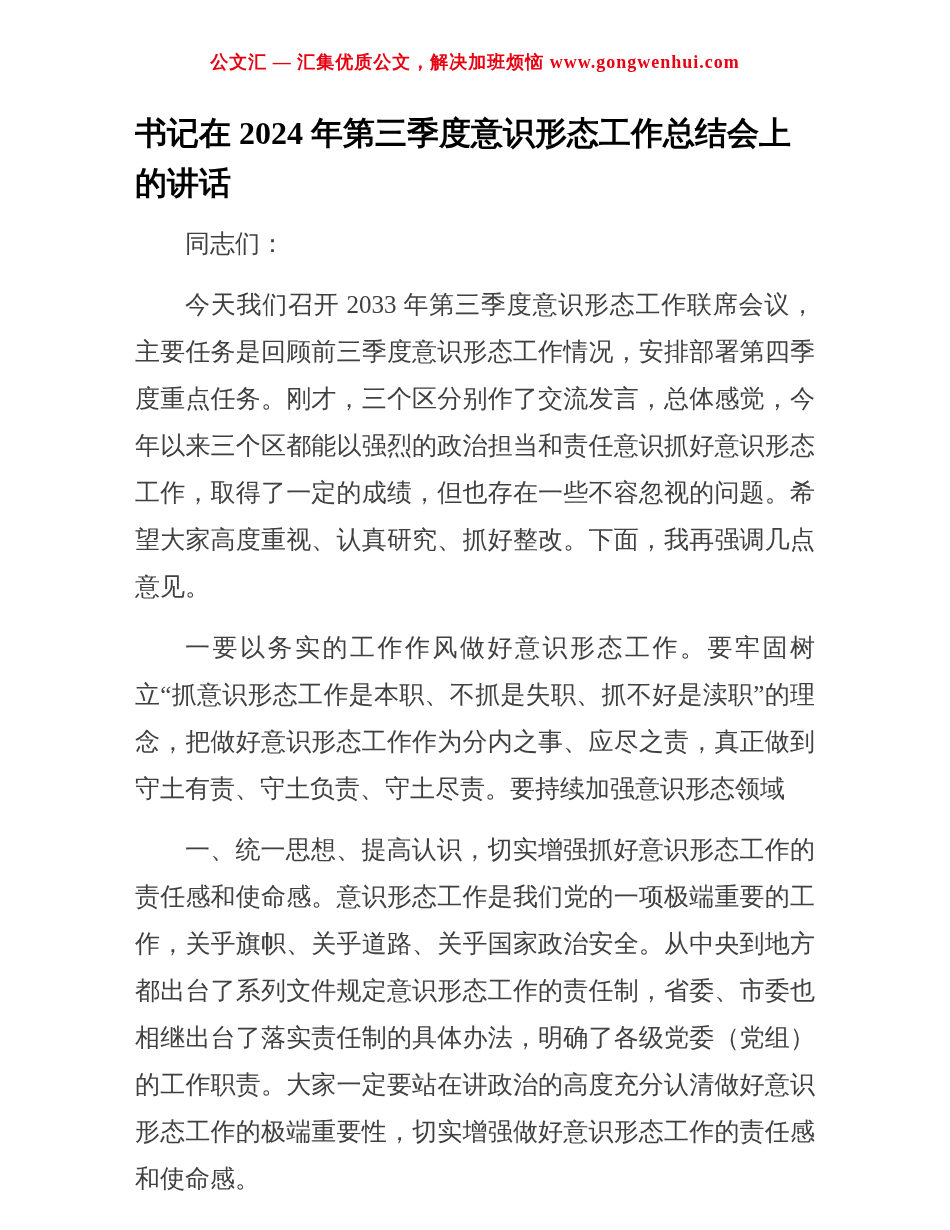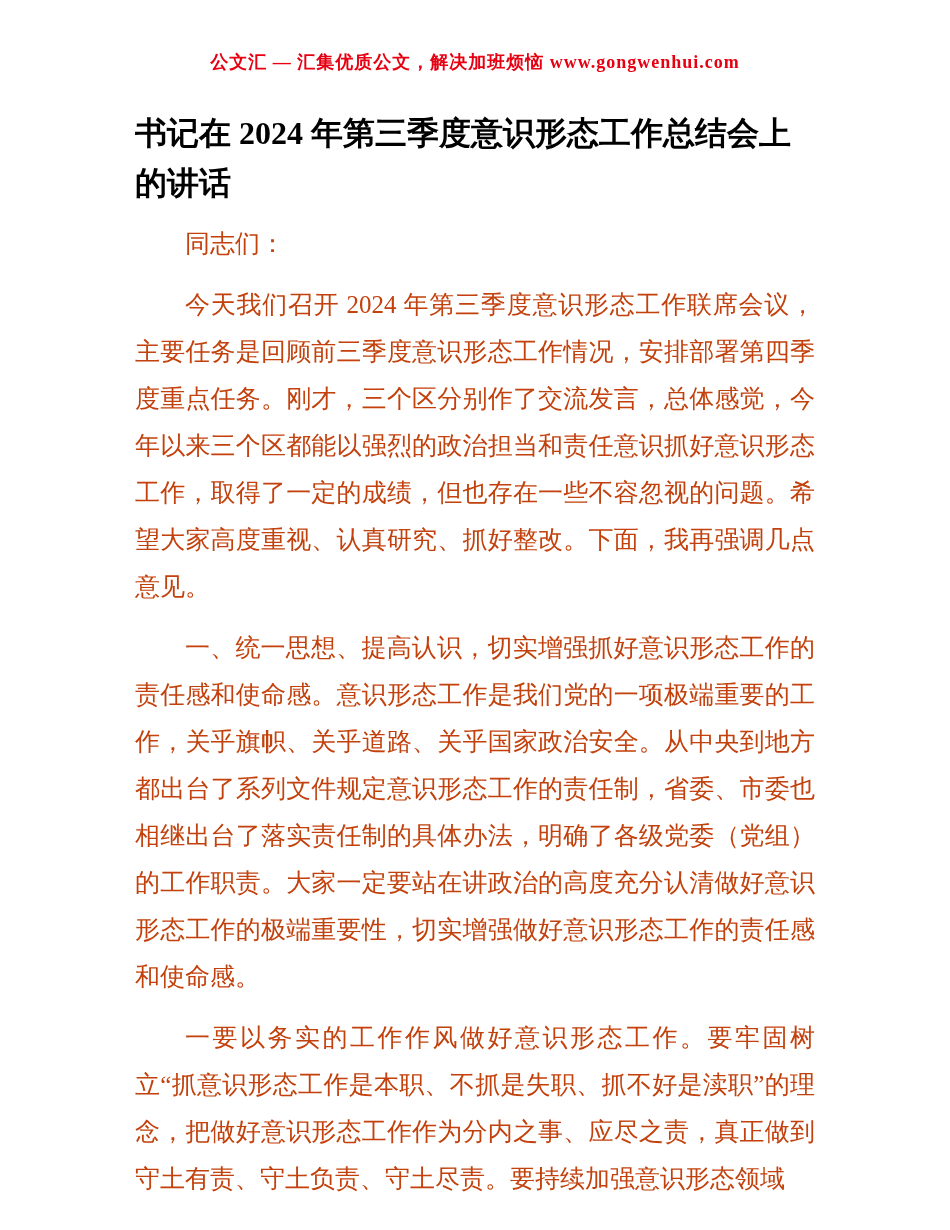--- a/index.html
+++ b/index.html
@@ -32,31 +32,31 @@
     line-height: 50px;
     margin-bottom: 12px;
     color: #000000;
   }
   .doc-body p {
     font-size: 25px;
     line-height: 47px;
     text-align: justify;
     text-indent: 2em;
     margin-bottom: 14px;
-    color: #c2410c;
+    color: #404040;
     word-break: break-all;
   }
 </style>
 </head>
 <body>
 
 <div class="page">
   <div class="site-banner" style="color: rgb(230, 0, 18);">公文汇 — 汇集优质公文，解决加班烦恼 www.gongwenhui.com</div>
 
   <h1 class="doc-title">书记在 2024 年第三季度意识形态工作总结会上的讲话</h1>
 
   <div class="doc-body">
       <p>同志们：</p>
-      <p>今天我们召开 2024 年第三季度意识形态工作联席会议，主要任务是回顾前三季度意识形态工作情况，安排部署第四季度重点任务。刚才，三个区分别作了交流发言，总体感觉，今年以来三个区都能以强烈的政治担当和责任意识抓好意识形态工作，取得了一定的成绩，但也存在一些不容忽视的问题。希望大家高度重视、认真研究、抓好整改。下面，我再强调几点意见。</p>
+      <p>今天我们召开 2033 年第三季度意识形态工作联席会议，主要任务是回顾前三季度意识形态工作情况，安排部署第四季度重点任务。刚才，三个区分别作了交流发言，总体感觉，今年以来三个区都能以强烈的政治担当和责任意识抓好意识形态工作，取得了一定的成绩，但也存在一些不容忽视的问题。希望大家高度重视、认真研究、抓好整改。下面，我再强调几点意见。</p>
+      <p>一要以务实的工作作风做好意识形态工作。要牢固树立“抓意识形态工作是本职、不抓是失职、抓不好是渎职”的理念，把做好意识形态工作作为分内之事、应尽之责，真正做到守土有责、守土负责、守土尽责。要持续加强意识形态领域</p>
       <p>一、统一思想、提高认识，切实增强抓好意识形态工作的责任感和使命感。意识形态工作是我们党的一项极端重要的工作，关乎旗帜、关乎道路、关乎国家政治安全。从中央到地方都出台了系列文件规定意识形态工作的责任制，省委、市委也相继出台了落实责任制的具体办法，明确了各级党委（党组）的工作职责。大家一定要站在讲政治的高度充分认清做好意识形态工作的极端重要性，切实增强做好意识形态工作的责任感和使命感。</p>
-      <p>一要以务实的工作作风做好意识形态工作。要牢固树立“抓意识形态工作是本职、不抓是失职、抓不好是渎职”的理念，把做好意识形态工作作为分内之事、应尽之责，真正做到守土有责、守土负责、守土尽责。要持续加强意识形态领域</p>
     </div>
 </div>
 
 </body></html>

